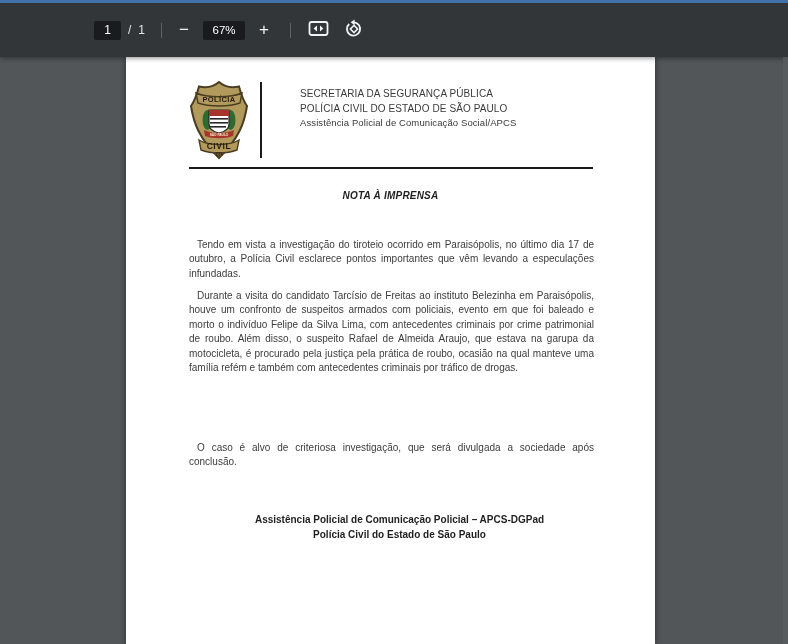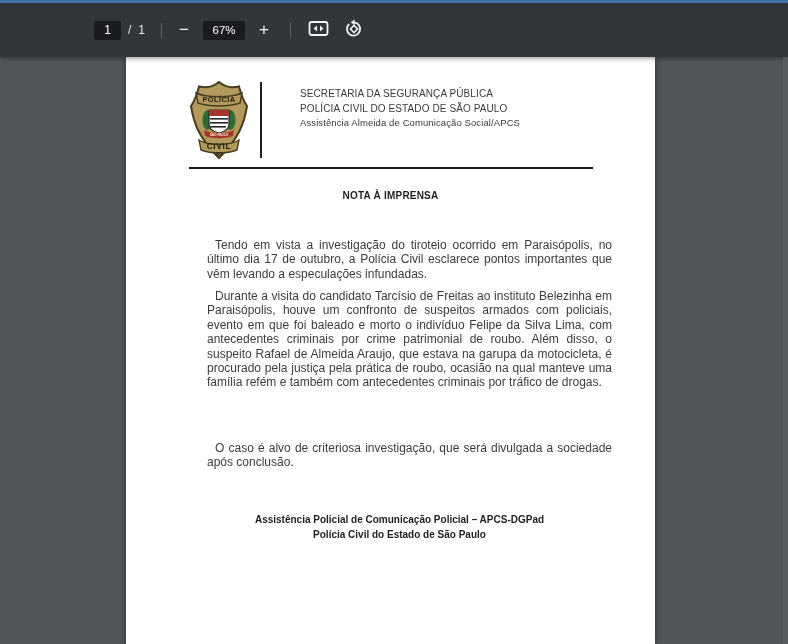--- a/index.html
+++ b/index.html
@@ -56,26 +56,26 @@
   .doc-logo { position: absolute; left: 61px; top: 23px; width: 64px; height: 80px; }
   .header-divider { position: absolute; left: 134px; top: 25px; width: 2px; height: 76px; background: #1c1c1c; }
   .header-lines { position: absolute; left: 152px; top: 30px; }
   .header-line { font-size: 10px; line-height: 14.5px; color: #3a3a3a; letter-spacing: .1px; margin-left: 22px; }
   .header-line:nth-child(3), .header-line:nth-child(4) { font-size: 9.5px; line-height: 14px; }
 
   .header-rule { position: absolute; left: 63px; top: 110px; width: 404px; height: 2px; background: #1a1a1a; }
 
   .doc-title {
     position: absolute; left: 0; top: 133px; width: 100%;
-    text-align: center; font-size: 10px; font-weight: bold; color: #1f1f1f; letter-spacing: .2px;
+    text-align: center; font-size: 10px; font-weight: bold; color: #1f1f1f; letter-spacing: .2px; font-style: italic;
   }
 
   .doc-para {
     position: absolute; left: 63px; width: 405px;
-    font-size: 12px; line-height: 14.4px; text-align: justify; text-indent: 8px; color: #3c3c3c; margin-left: 18px;
+    font-size: 10px; line-height: 14.4px; text-align: justify; text-indent: 8px; color: #3c3c3c;
   }
   .para-1 { top: 181px; }
   .para-2 { top: 232px; }
   .para-3 { top: 330px; }
   .para-4 { top: 384px; }
 
   .doc-footer {
     position: absolute; left: 9px; top: 456px; width: 100%;
     text-align: center; font-size: 10px; font-weight: bold; line-height: 14.5px; color: #1f1f1f;
   }
@@ -146,21 +146,21 @@
         <text x="32" y="69" text-anchor="middle" font-family="Liberation Sans, sans-serif" font-size="8.5" font-weight="bold" fill="#231c0e" letter-spacing="0.6">CIVIL</text>
         <text x="32" y="75.5" text-anchor="middle" font-family="Liberation Sans, sans-serif" font-size="4.5" font-weight="bold" fill="#231c0e">SP</text>
       </svg>
     </div>
 
     <div class="header-divider"></div>
 
     <div class="header-lines">
       <div class="header-line">SECRETARIA DA SEGURANÇA PÚBLICA</div>
       <div class="header-line">POLÍCIA CIVIL DO ESTADO DE SÃO PAULO</div>
-      <div class="header-line">Assistência Almeida de Comunicação Social/APCS</div>
+      <div class="header-line">Assistência Policial de Comunicação Social/APCS</div>
     </div>
 
     <div class="header-rule"></div>
 
     <div class="doc-title">NOTA À IMPRENSA</div>
 
     <div class="doc-para para-1">Tendo em vista a investigação do tiroteio ocorrido em Paraisópolis, no último dia 17 de outubro, a Polícia Civil esclarece pontos importantes que vêm levando a especulações infundadas.</div>
     <div class="doc-para para-2">Durante a visita do candidato Tarcísio de Freitas ao instituto Belezinha em Paraisópolis, houve um confronto de suspeitos armados com policiais, evento em que foi baleado e morto o indivíduo Felipe da Silva Lima, com antecedentes criminais por crime patrimonial de roubo.  Além disso, o suspeito Rafael de Almeida Araujo, que estava na garupa da motocicleta, é procurado pela justiça pela prática de roubo, ocasião na qual manteve uma família refém e também com antecedentes criminais por tráfico de drogas.</div>
     <div class="doc-para para-4">O caso é alvo de criteriosa investigação, que será divulgada a sociedade após conclusão.</div>
 

